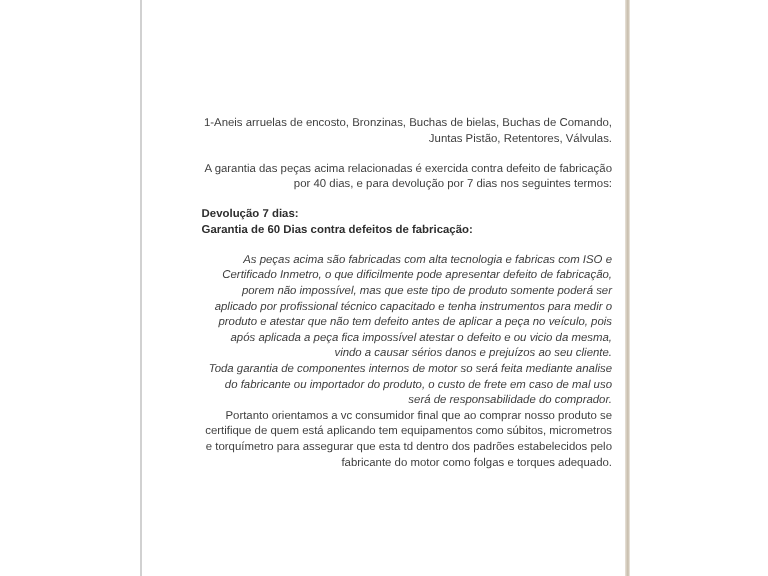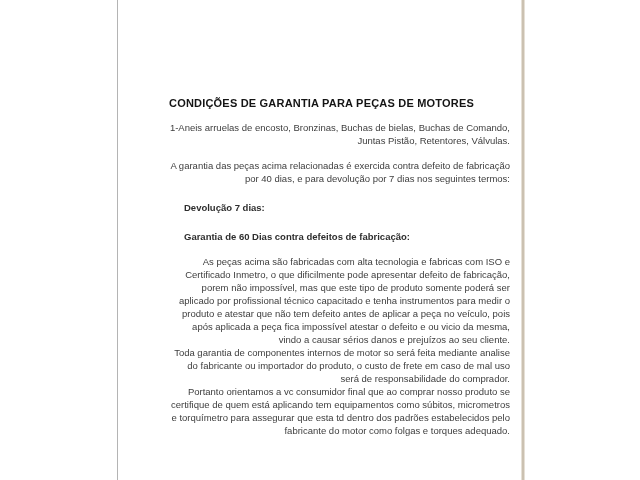--- a/index.html
+++ b/index.html
@@ -32,35 +32,34 @@
     letter-spacing: 0.2px;
     margin: 0 0 11px 1px;
     white-space: nowrap;
   }
   .doc-content p { margin: 0 0 12px 0; text-align: right; }
   .doc-heading {
     font-size: 9.5px;
     line-height: 13px;
     font-weight: bold;
     color: #2e2e2e;
-    margin: 16px;
+    margin: 0;
   }
   .gap-below { margin-bottom: 12px; }
   .justify { text-align: justify; }
-  .no-gap { margin-bottom: 0 !important; }
+  .no-gap { margin-bottom: 0 !important; font-style: italic; }
 </style>
 </head>
 <body>
 
 <div class="page-rule page-rule-left"></div>
 <div class="page-rule page-rule-right"></div>
 
 <div class="doc-content">
 
-  <h1 class="doc-title">CONDIÇÕES DE GARANTIA PARA PEÇAS DE MOTORES</h1>
 
   <p>1-Aneis arruelas de encosto, Bronzinas, Buchas de bielas, Buchas de Comando, Juntas Pistão, Retentores, Válvulas.</p>
 
   <p>A garantia das peças acima relacionadas é exercida contra defeito de fabricação por 40 dias, e para devolução por 7 dias nos seguintes termos:</p>
 
   <h2 class="doc-heading">Devolução 7 dias:</h2>
 
 
   <h2 class="doc-heading gap-below">Garantia de 60 Dias contra defeitos de fabricação:</h2>
 

